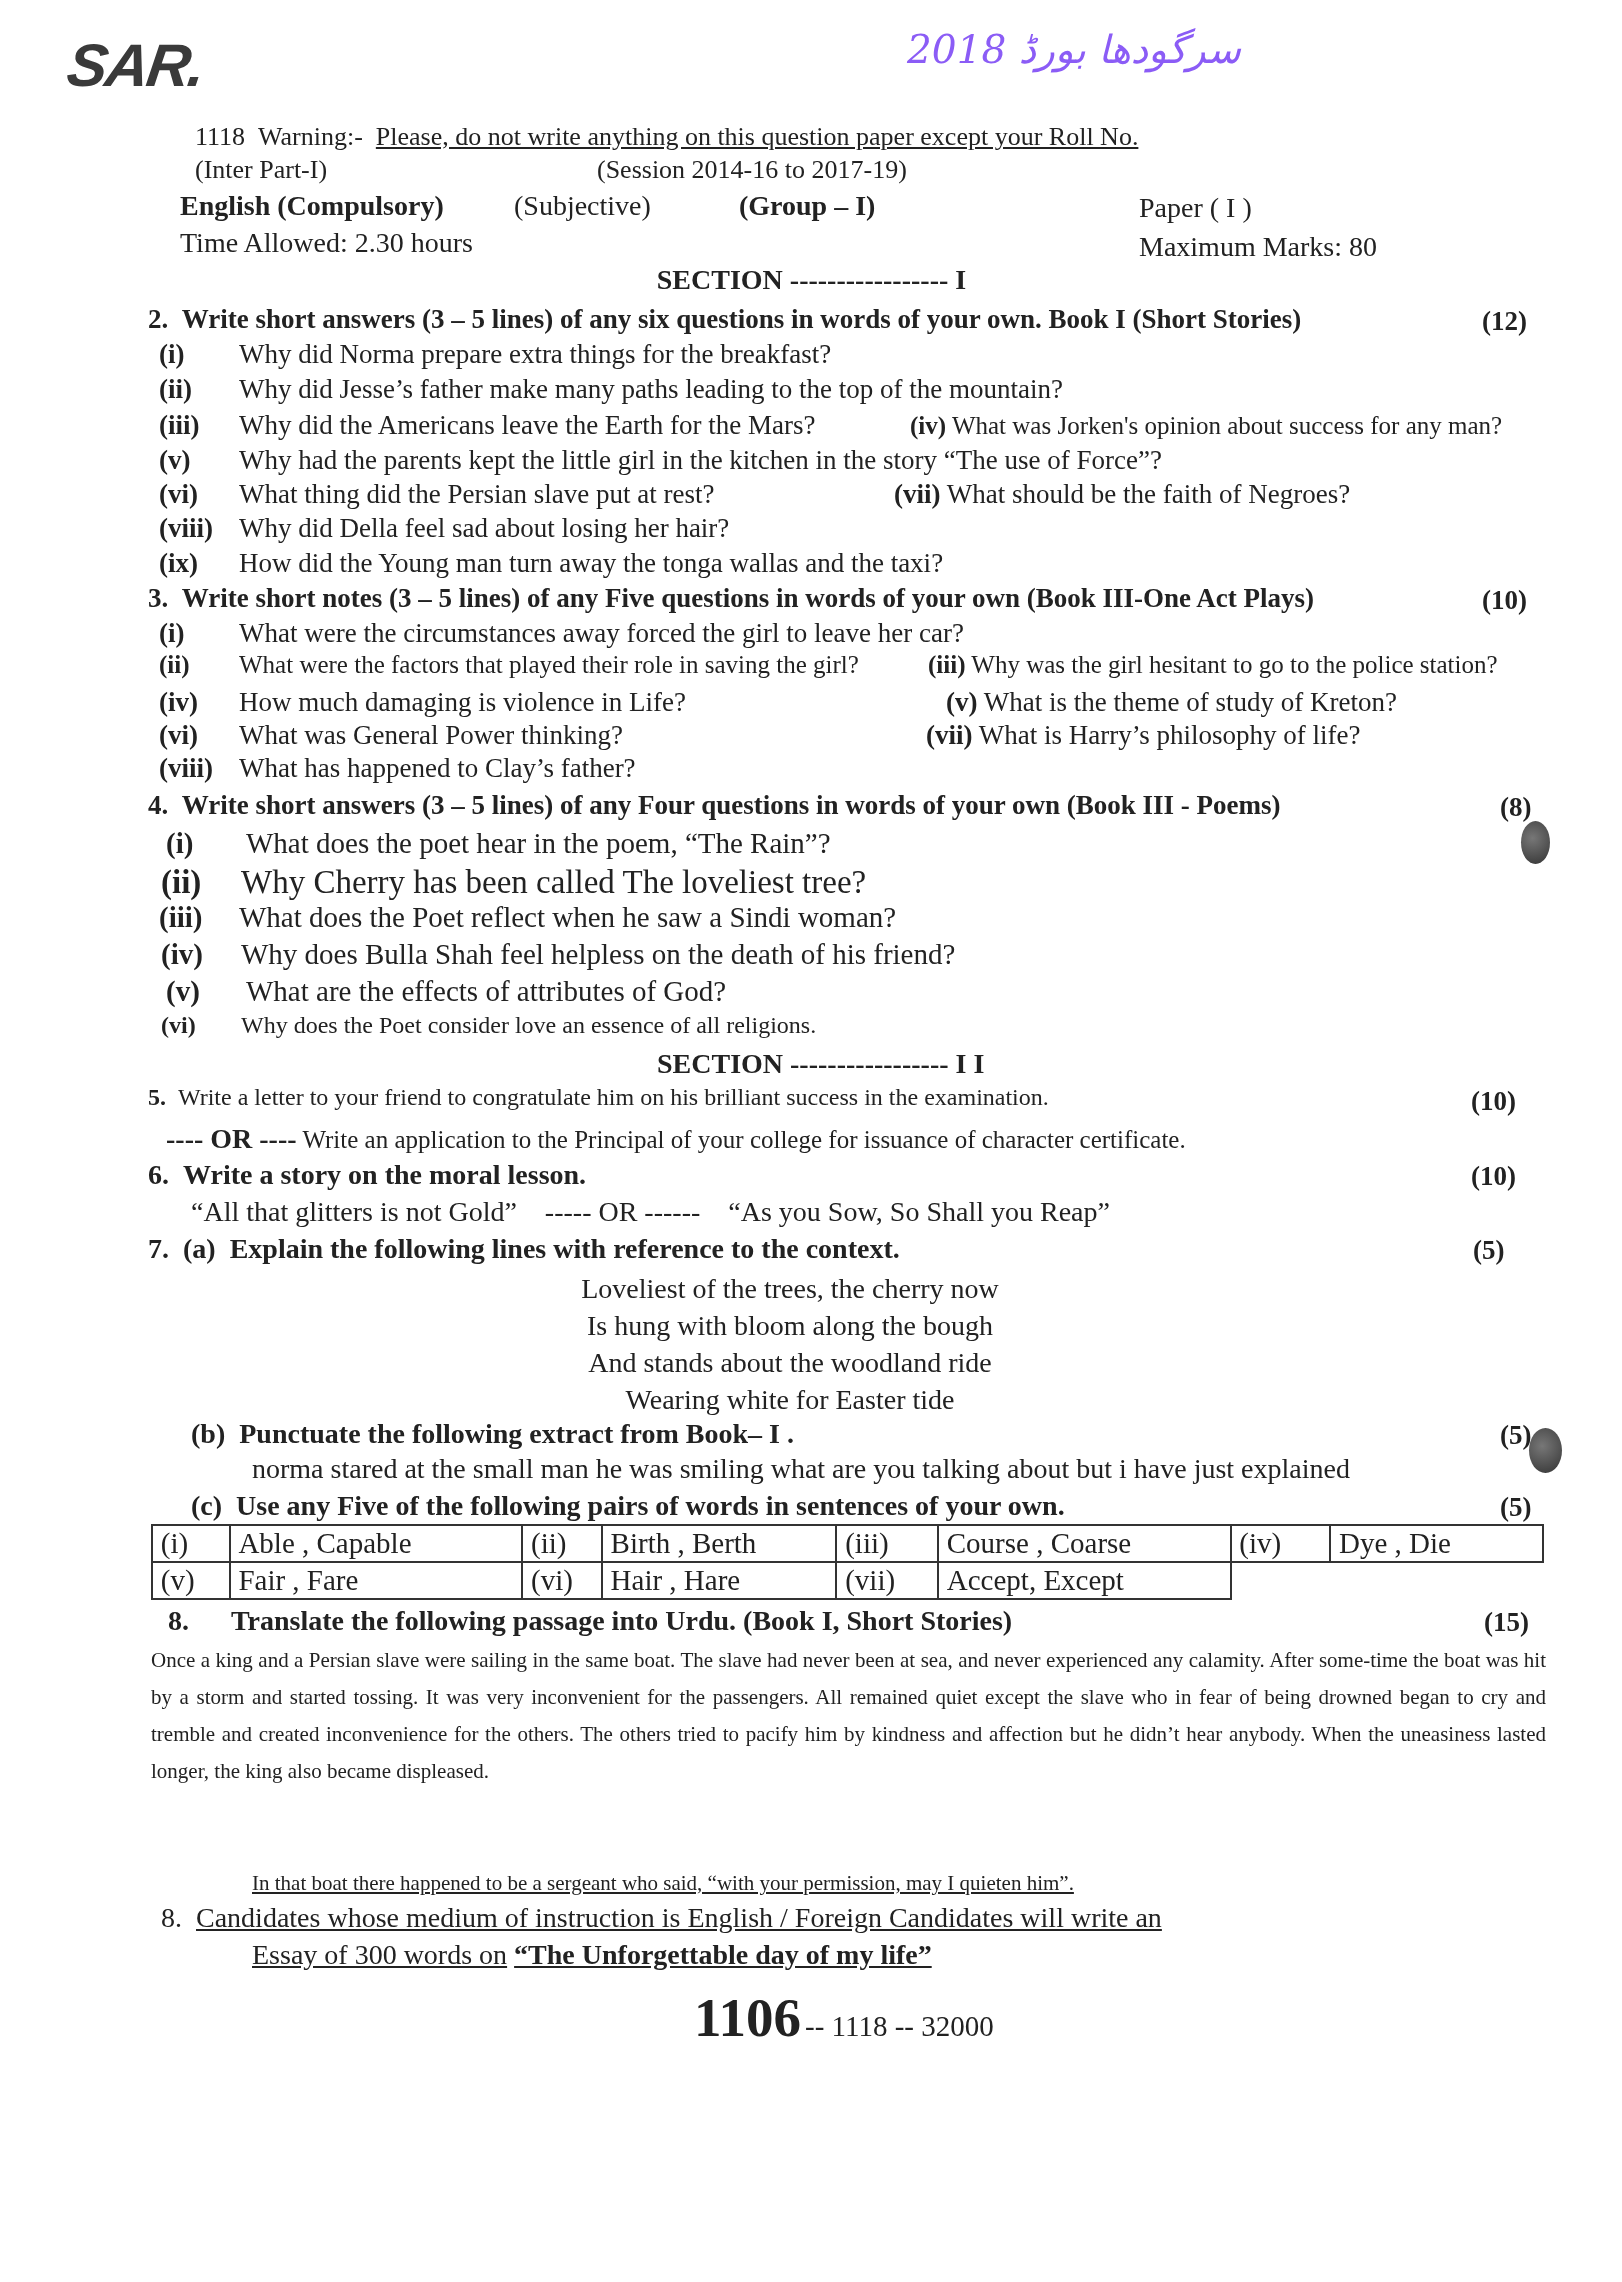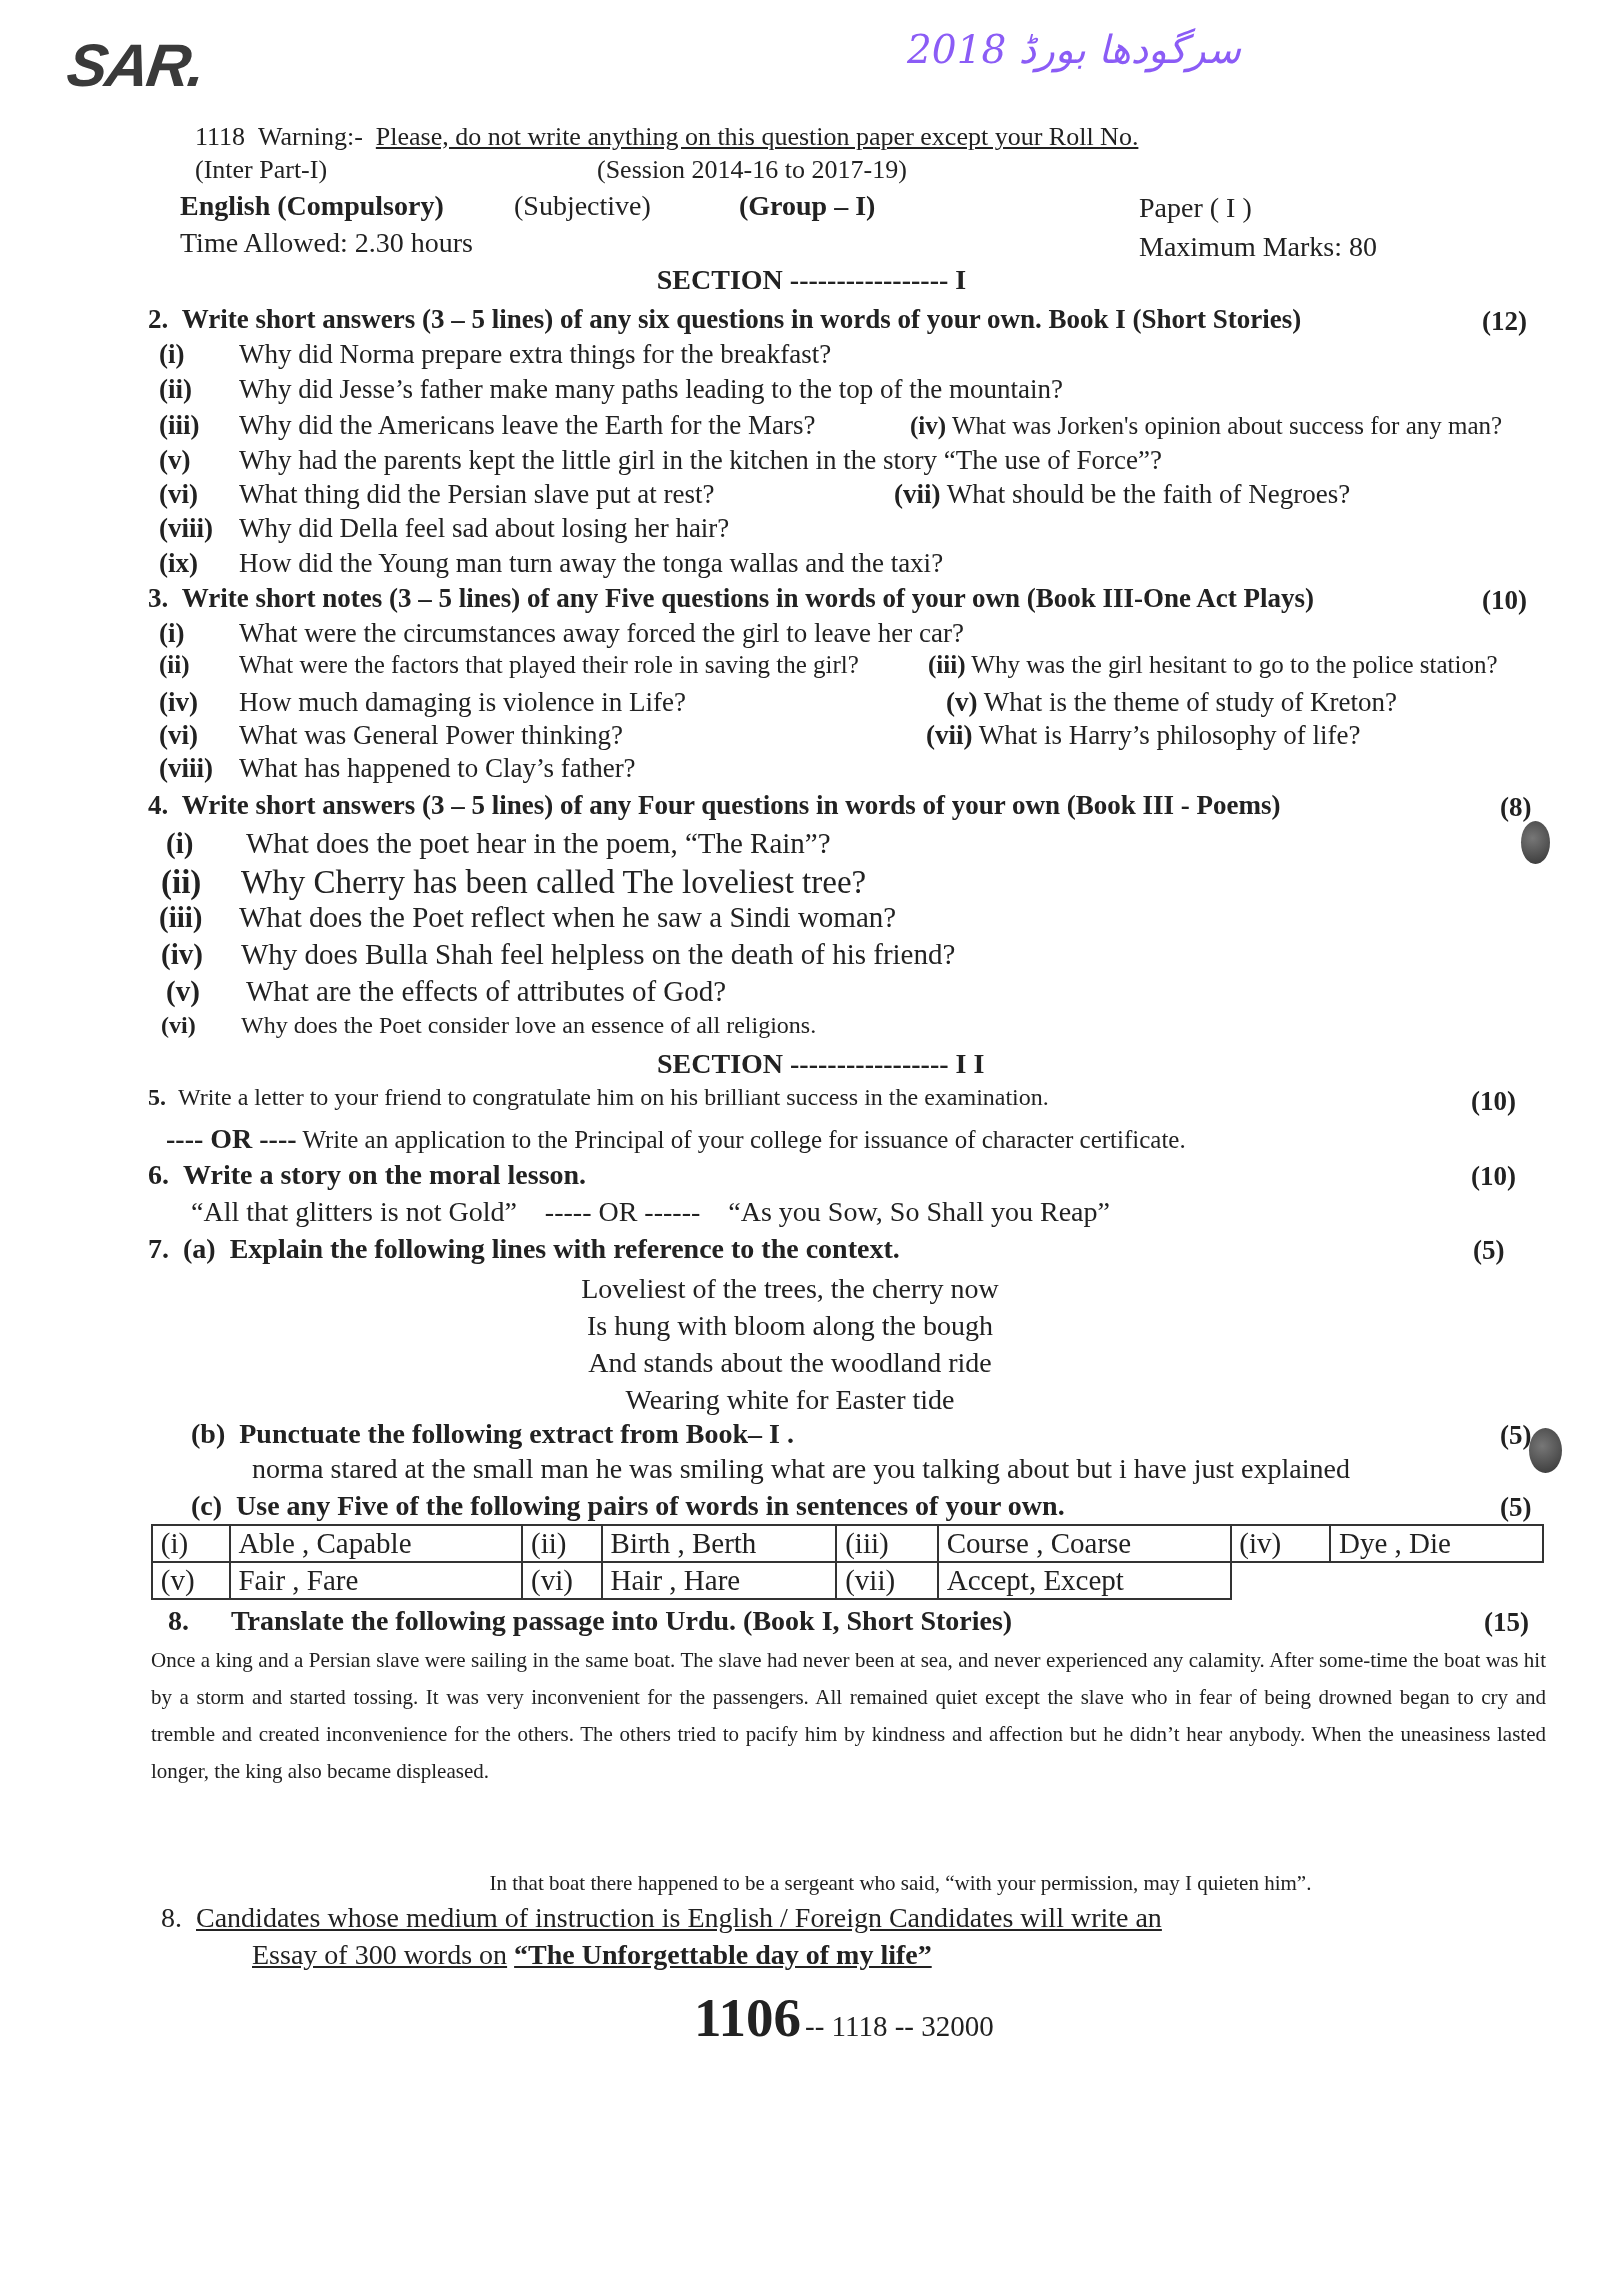--- a/index.html
+++ b/index.html
@@ -153,21 +153,21 @@
   </tr>
 </tbody>
   </table>
 
 <div class="ql b" style="left:168px;top:1605px;font-size:28px;">
   <span>8.</span>&nbsp;&nbsp;&nbsp;&nbsp;&nbsp;&nbsp;<span>Translate the following passage into Urdu.  (Book I, Short Stories)</span>
 </div>
 <div class="marks" style="left:1484px;top:1607px;">(15)</div>
 
 <p class="para" style="top:1642px;">Once a king and a Persian slave were sailing in the same boat. The slave had never been at sea, and never experienced any calamity. After some-time the boat was hit by a storm and started tossing. It was very inconvenient for the passengers. All remained quiet except the slave who in fear of being drowned began to cry and tremble and created inconvenience for the others. The others tried to pacify him by kindness and affection but he didn’t hear anybody. When the uneasiness lasted longer, the king also became displeased.</p>
-<p class="para" style="top:1865px;left:252px;width:1297px;text-align:center;">In that boat there happened to be a sergeant who said, “with your permission, may I quieten him”.</p>
+<p class="para" style="top:1865px;left:252px;width:1297px;text-align:left;text-decoration:underline;">In that boat there happened to be a sergeant who said, “with your permission, may I quieten him”.</p>
 
 <div class="ql" style="left:161px;top:1902px;font-size:28px;">
   <span>8.</span>&nbsp;&nbsp;<span class="u">Candidates whose medium of instruction is English / Foreign Candidates will write an</span>
 </div>
 <div class="ql" style="left:252px;top:1939px;font-size:28px;">
   <span class="u">Essay of 300 words on</span> <span class="u b">“The Unforgettable day of my life”</span>
 </div>
 
 <div class="abs" style="left:694px;top:1986px;">
   <span style="font-size:55px;font-weight:bold;">1106</span>

